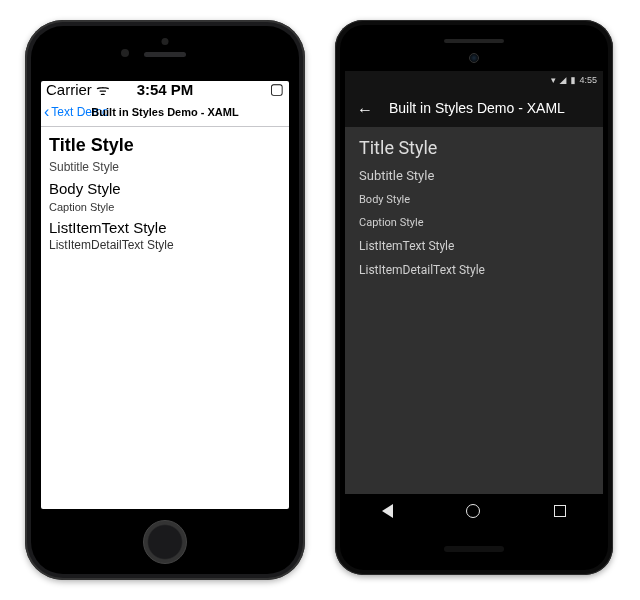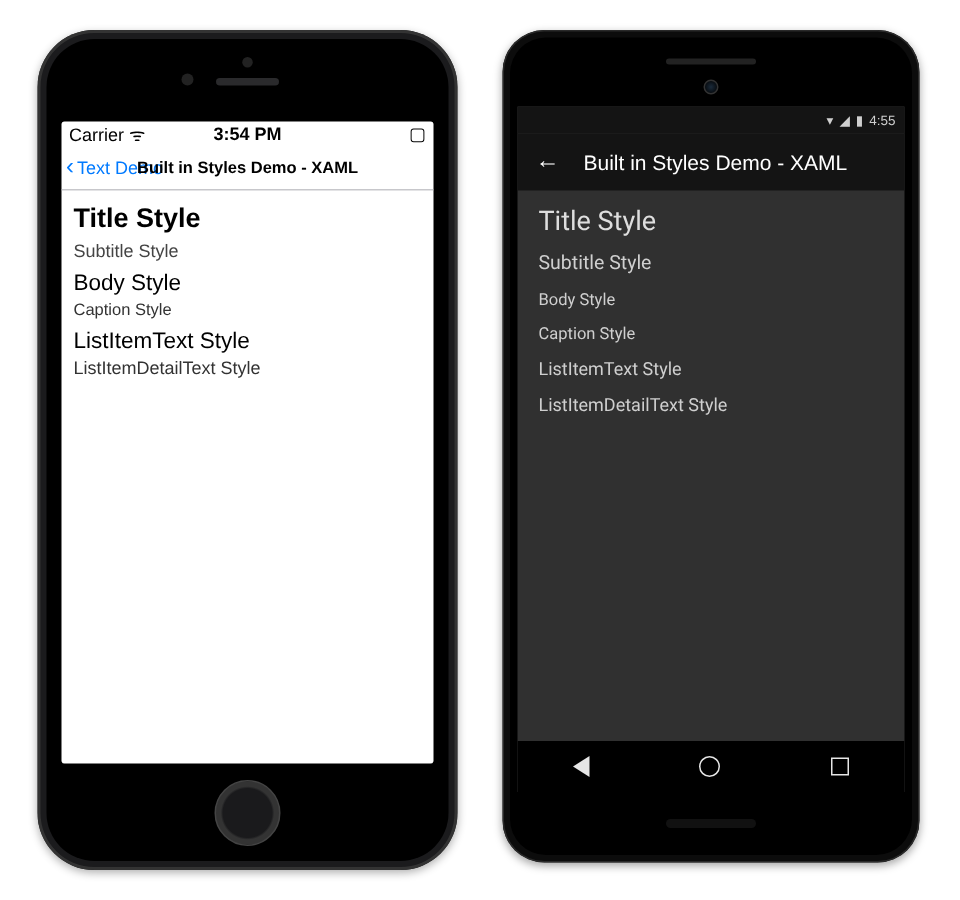--- a/index.html
+++ b/index.html
@@ -44,21 +44,21 @@
     width: 44px; height: 44px; border-radius: 50%;
     background: radial-gradient(#1a1a1c 55%, #333 60%);
     border: 1px solid #444;
   }
   .iphone-screen {
     width: 100%; height: 100%;
     background: #fff; border-radius: 2px;
     display: flex; flex-direction: column; overflow: hidden;
   }
   .ios-status {
-    height: 16px; font-size: 12px; display: flex; align-items: center;
+    height: 16px; font-size: 15px; display: flex; align-items: center;
     justify-content: space-between; padding: 0 5px; color: #000;
   }
   .ios-status .mid { position:absolute; left:50%; transform:translateX(-50%); font-weight:600;}
   .ios-nav {
     height: 30px; border-bottom: 1px solid #c7c7cb;
     display: flex; align-items: center; position: relative;
     font-size: 12px;
   }
   .ios-back {
     color: #007aff; display: flex; align-items: center; gap: 2px;

